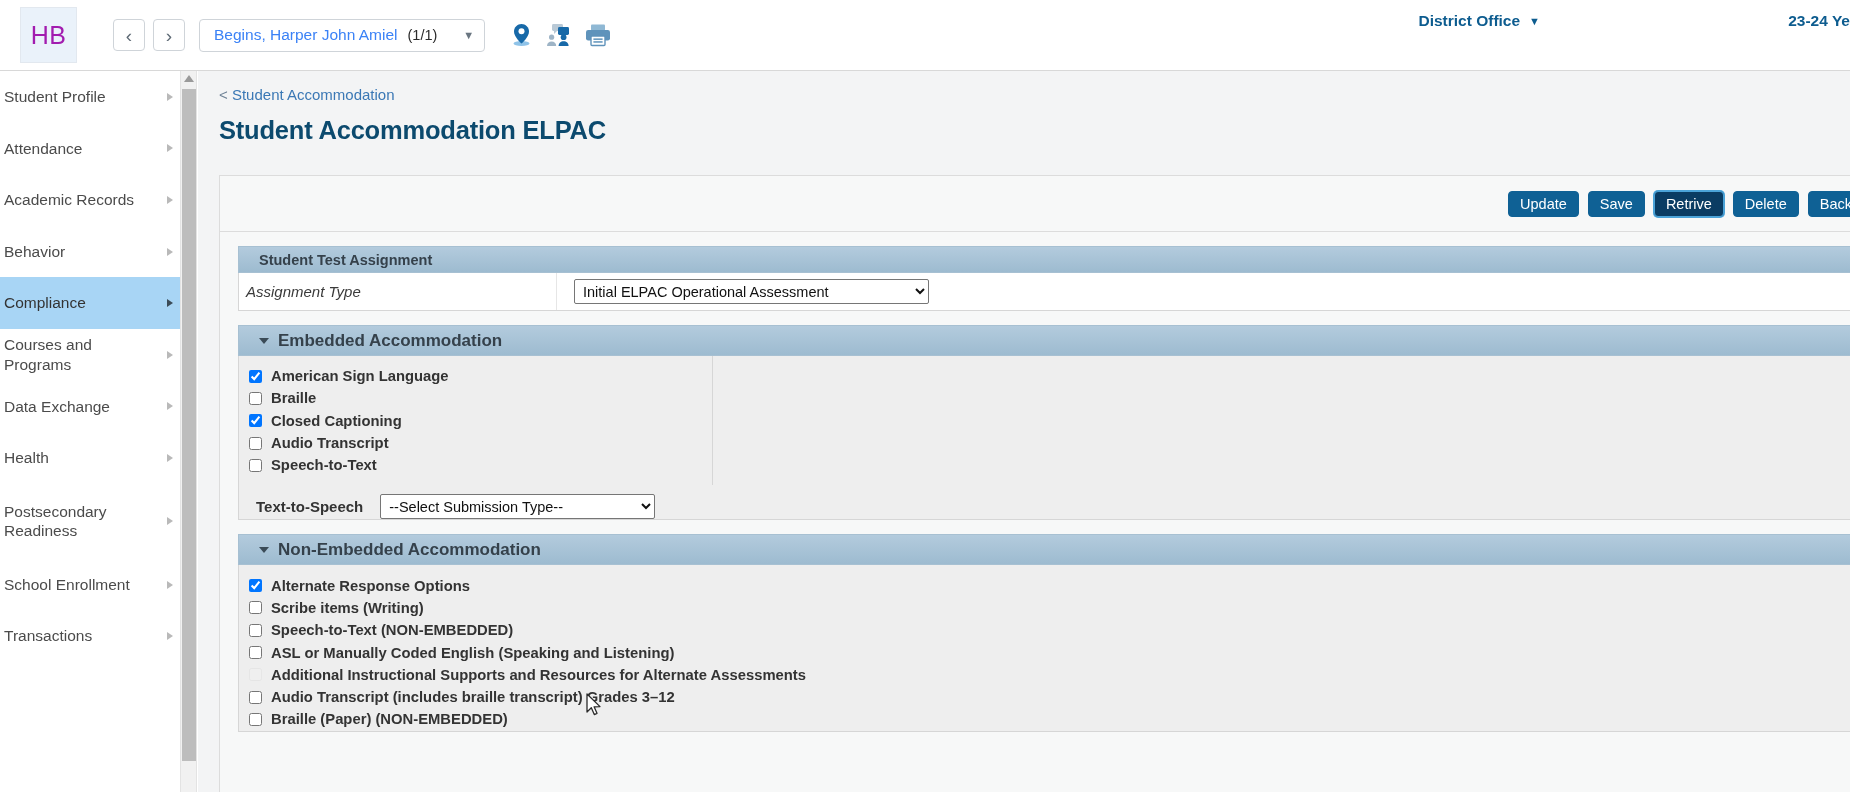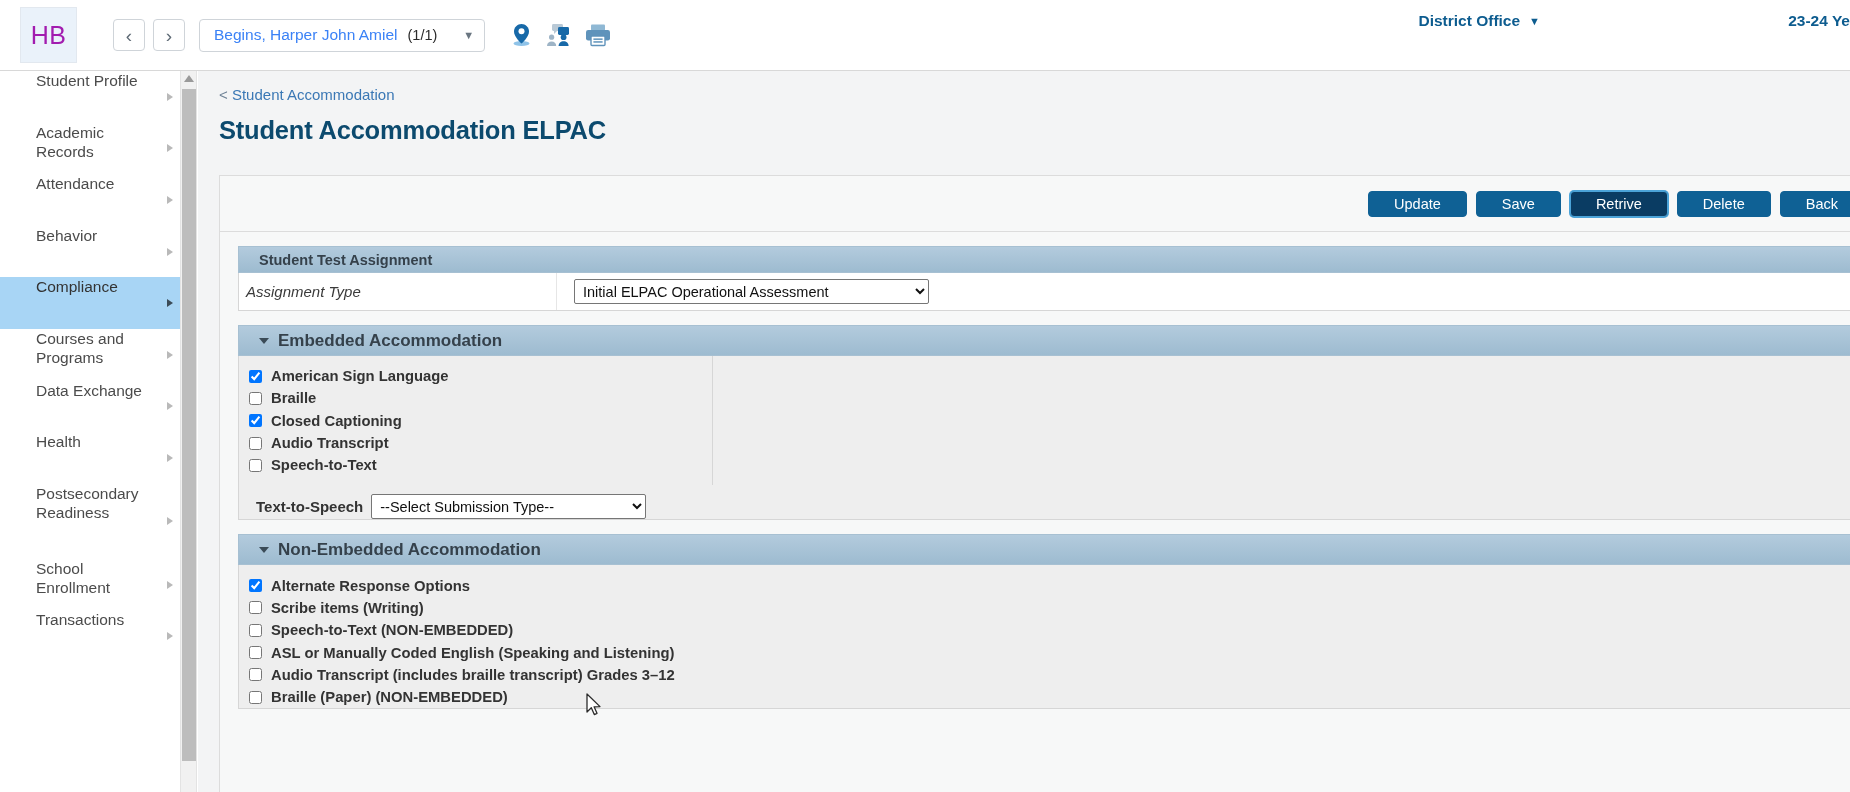--- a/index.html
+++ b/index.html
@@ -53,22 +53,22 @@
     color: #0d5c8f; font-weight: bold; font-size: 15.5px; white-space: nowrap;
   }
 
   
   .sidebar {
     position: absolute; top: 71px; left: 0; width: 181px; height: 721px;
     background: #ffffff; border-right: 1px solid #e3e3e3;
     overflow: hidden;
   }
   .sb-item {
-    position: relative; padding: 0 24px 0 36px;
-    height: 51.6px; display: flex; align-items: flex-start;
+    position: relative; padding: 0 24px 0 4px;
+    height: 51.6px; display: flex; align-items: center;
     font-size: 15.5px; color: #4b4b4b;
   }
   .sb-item .lbl { line-height: 1.25; }
   .sb-item .arrow {
     position: absolute; right: 7px; top: 50%; transform: translateY(-50%);
     width: 0; height: 0;
     border-left: 6px solid #b9b9b9;
     border-top: 4.5px solid transparent; border-bottom: 4.5px solid transparent;
   }
   .sb-item.active { background: #a8d5f5; color: #333; }
@@ -106,21 +106,21 @@
   .panel {
     position: absolute; top: 104px; left: 21px; right: 0; bottom: -40px;
     background: #f7f8f8; border: 1px solid #dcdcdc; border-right: none;
   }
   .btnrow {
     height: 56px; display: flex; align-items: center; justify-content: flex-end;
     padding-right: 0; border-bottom: 1px solid #dcdcdc; gap: 9px;
     padding-left: 10px;
   }
   .btn {
-    height: 26px; padding: 0 25px; border-radius: 4px;
+    height: 26px; padding: 0 11px; border-radius: 4px;
     background: #0f6195; color: #fff; font-size: 14.5px;
     display: flex; align-items: center; justify-content: center;
     border: 1px solid #0f6195; white-space: nowrap;
   }
   .btn.focused { background: #0a3c63; border-color: #4ba3d8; box-shadow: 0 0 0 1px #4ba3d8; }
   .btn.last { margin-right: -14px; }
 
   .section { margin: 14px 0 0 18px; margin-right: 0; }
   .sechdr {
     height: 27px; display: flex; align-items: center; padding-left: 20px;
@@ -156,21 +156,21 @@
 
   .accbody {
     background: #eeeeee; border: 1px solid #d6d6d6; border-top: none; border-right: none;
     display: flex; position: relative; flex-direction: column;
   }
   .accbody .col-left {
     width: 474px; padding: 9px 0 9px 10px;
     border-right: 1px solid #d6d6d6; background: #eeeeee;
   }
   .accbody .col-right { padding: 9px 0 0 17px; }
-  .ttsrow { display: flex; align-items: center; gap: 8px; }
+  .ttsrow { display: flex; align-items: center; gap: 17px; }
   .ttslbl { font-size: 15px; font-weight: bold; color: #333; }
 
   .chk { display: flex; align-items: center; height: 22.3px; }
   .chk input { margin: 0 9px 0 0; width: 13px; height: 13px; }
   .chk .t { font-size: 14.8px; font-weight: bold; color: #333; }
   .chk.disabled input { opacity: .25; }
 
   .nelist { padding: 9px 0 0 10px; background: #eeeeee; }
   .nelist .chk { height: 22.3px; }
 
@@ -230,25 +230,25 @@
   </div>
   <div class="schoolyear">23-24 Ye</div>
 </div>
 
 <div class="sidebar" id="sidebar">
     <div class="sb-item">
       <span class="lbl">Student Profile</span>
       <span class="arrow"></span>
     </div>
     <div class="sb-item">
+      <span class="lbl">Attendance</span>
+      <span class="arrow"></span>
+    </div>
+    <div class="sb-item">
       <span class="lbl">Academic Records</span>
-      <span class="arrow"></span>
-    </div>
-    <div class="sb-item">
-      <span class="lbl">Attendance</span>
       <span class="arrow"></span>
     </div>
     <div class="sb-item">
       <span class="lbl">Behavior</span>
       <span class="arrow"></span>
     </div>
     <div class="sb-item active">
       <span class="lbl">Compliance</span>
       <span class="arrow"></span>
     </div>
@@ -363,20 +363,24 @@
               <span class="t">Scribe items (Writing)</span>
             </label>
             <label class="chk">
               <input type="checkbox" style="">
               <span class="t">Speech-to-Text (NON-EMBEDDED)</span>
             </label>
             <label class="chk">
               <input type="checkbox" style="">
               <span class="t">ASL or Manually Coded English (Speaking and Listening)</span>
             </label>
+            <label class="chk disabled">
+              <input type="checkbox" disabled="" style="">
+              <span class="t">Additional Instructional Supports and Resources for Alternate Assessments</span>
+            </label>
             <label class="chk">
               <input type="checkbox" style="">
               <span class="t">Audio Transcript (includes braille transcript) Grades 3–12</span>
             </label>
             <label class="chk">
               <input type="checkbox" style="">
               <span class="t">Braille (Paper) (NON-EMBEDDED)</span>
             </label>
           </div>
       </div>

